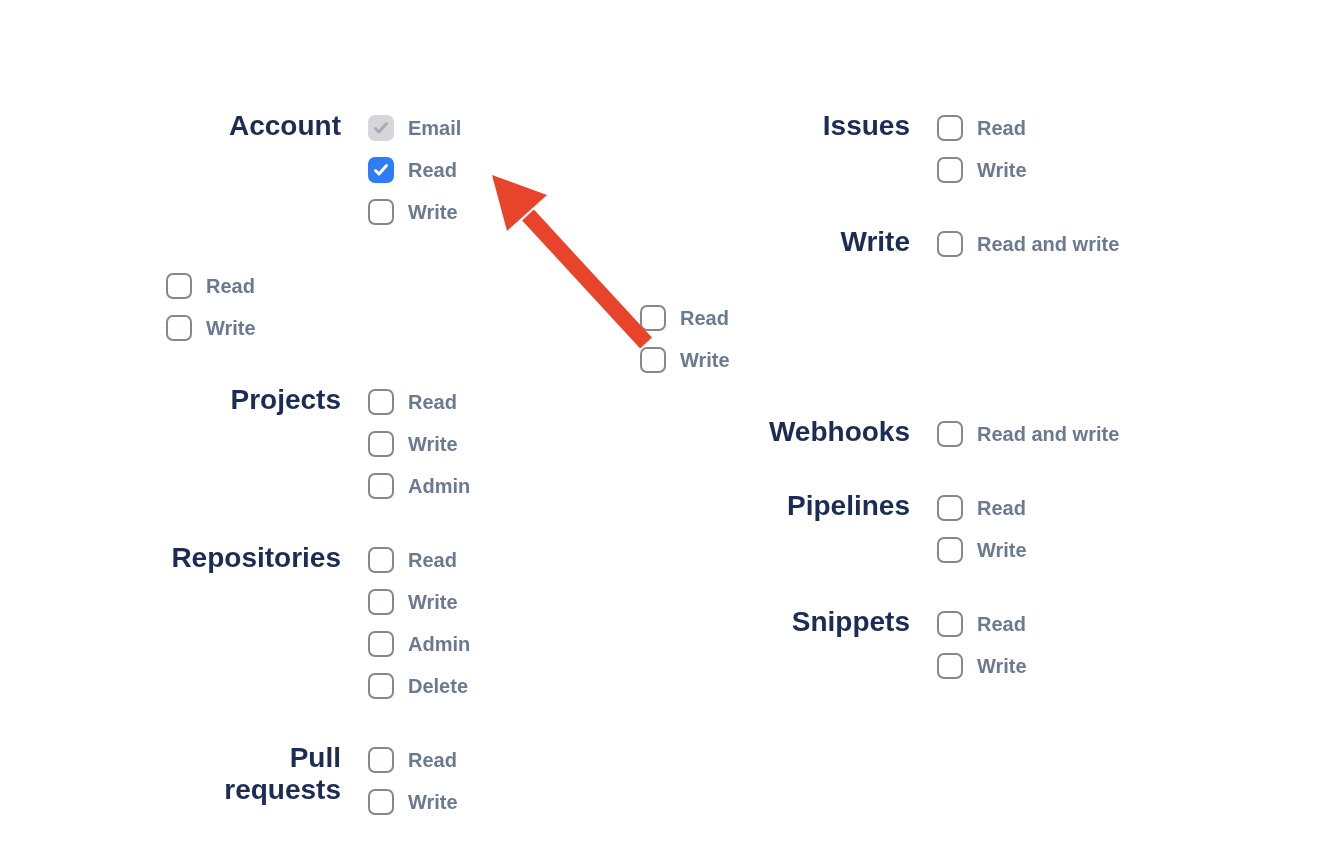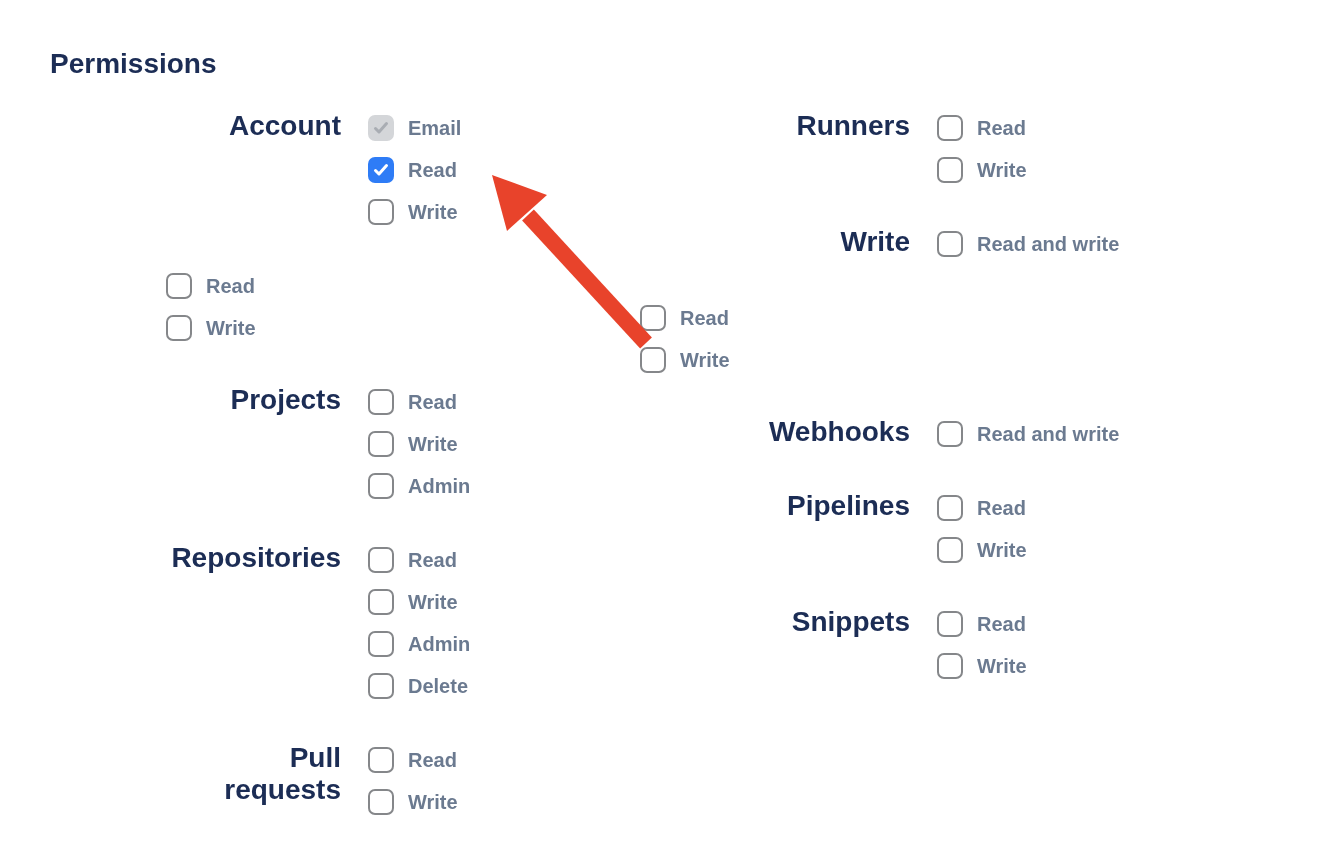--- a/index.html
+++ b/index.html
@@ -100,21 +100,20 @@
     width: 1322px;
     height: 844px;
     pointer-events: none;
   }
 </style>
 </head>
 <body>
 
 <div class="screen">
 
-  <h2 class="page-title">Permissions</h2>
 
   <div class="col col-left" id="col-0">
       <div class="group">
         <div class="group-label">Account</div>
         <div class="items">
           <label class="item">
             <span class="checkbox checked-disabled">
               <svg viewBox="0 0 18 18" xmlns="http://www.w3.org/2000/svg">
                 <path d="M3.5 9.5 L7 13 L14.5 4.5" fill="none" stroke="currentColor" stroke-width="3" stroke-linecap="round" stroke-linejoin="round"></path>
               </svg>
@@ -195,21 +194,21 @@
           <label class="item">
             <span class="checkbox unchecked"></span>
             <span class="item-label">Write</span>
           </label>
         </div>
       </div>
     </div>
 
   <div class="col col-right" id="col-1">
       <div class="group">
-        <div class="group-label">Runners</div>
+        <div class="group-label">Issues</div>
         <div class="items">
           <label class="item">
             <span class="checkbox unchecked"></span>
             <span class="item-label">Read</span>
           </label>
           <label class="item">
             <span class="checkbox unchecked"></span>
             <span class="item-label">Write</span>
           </label>
         </div>

